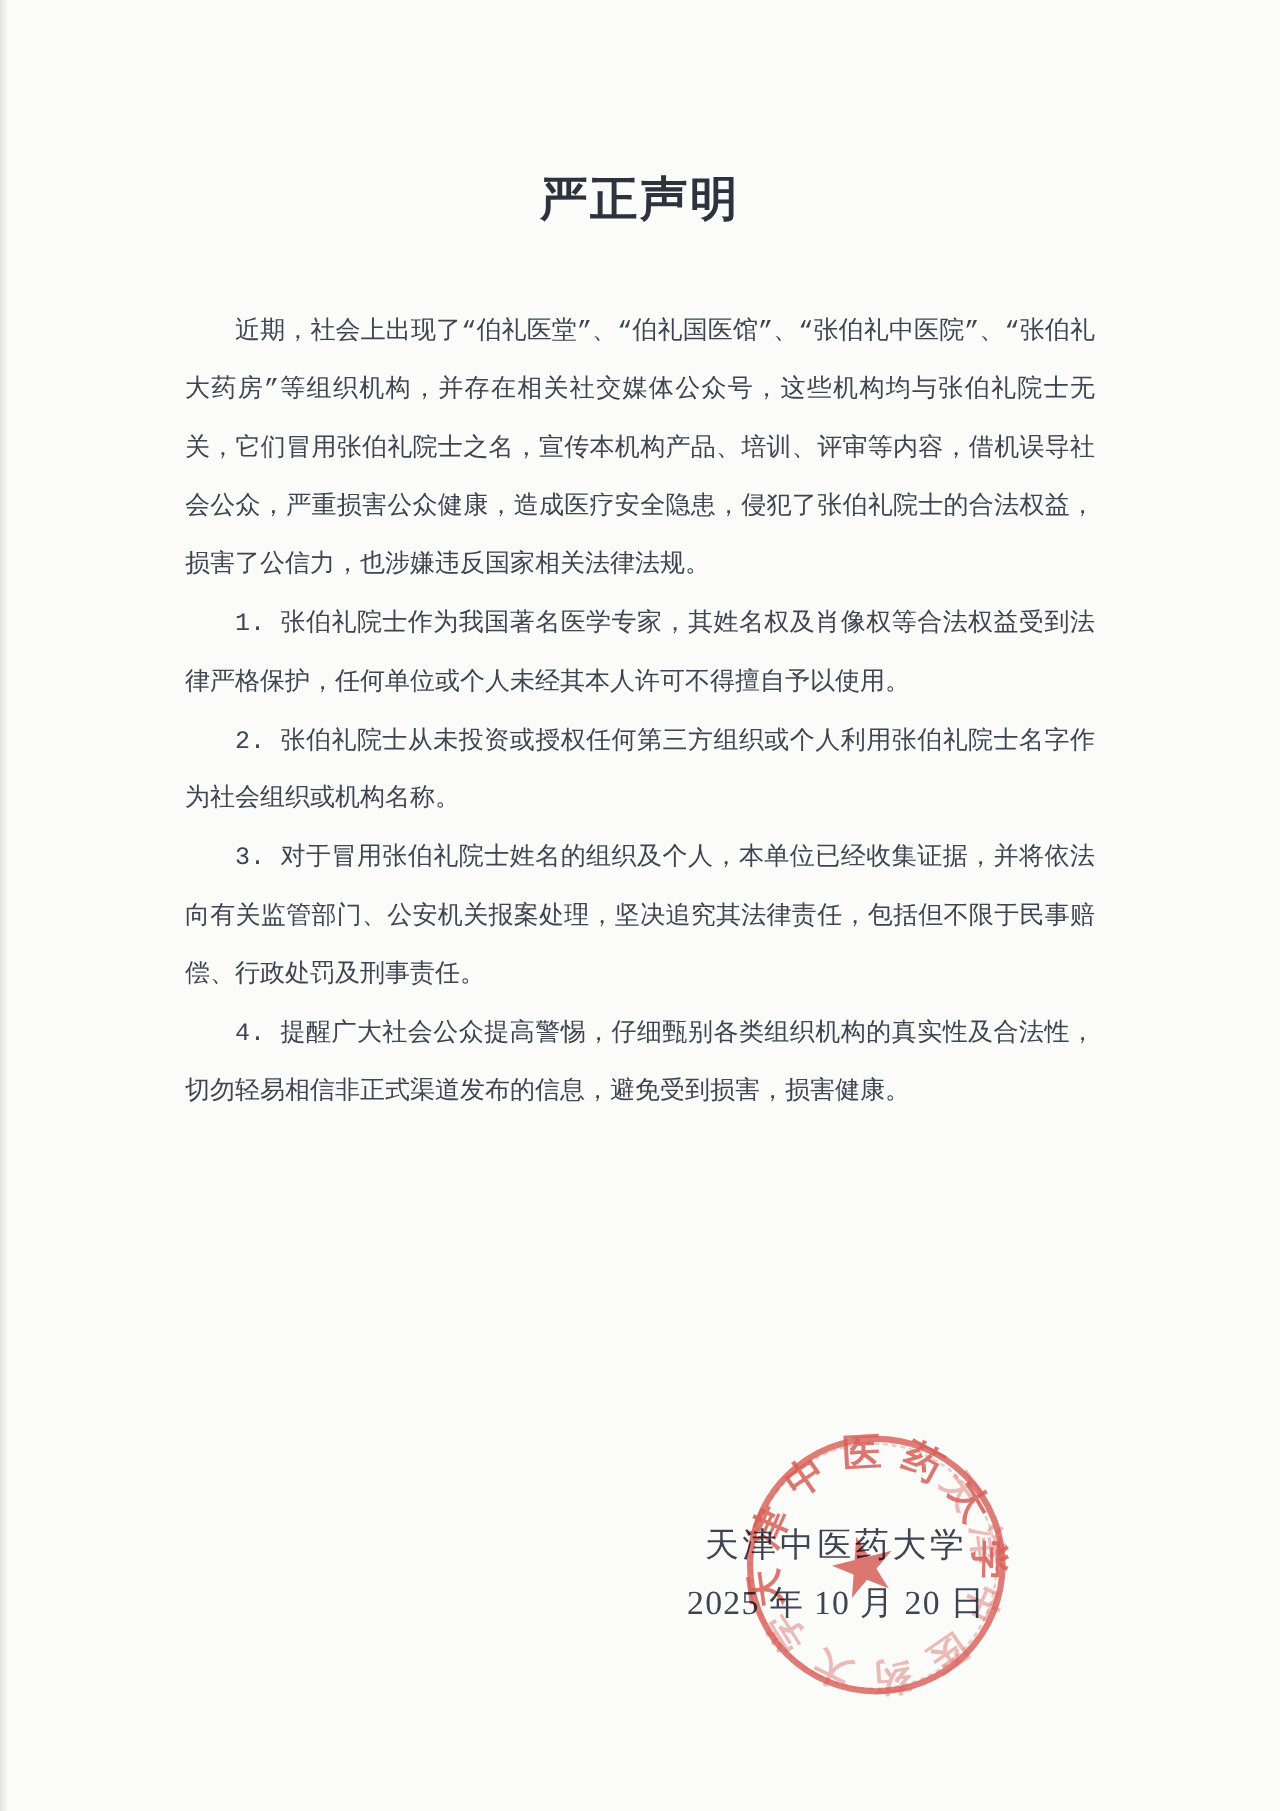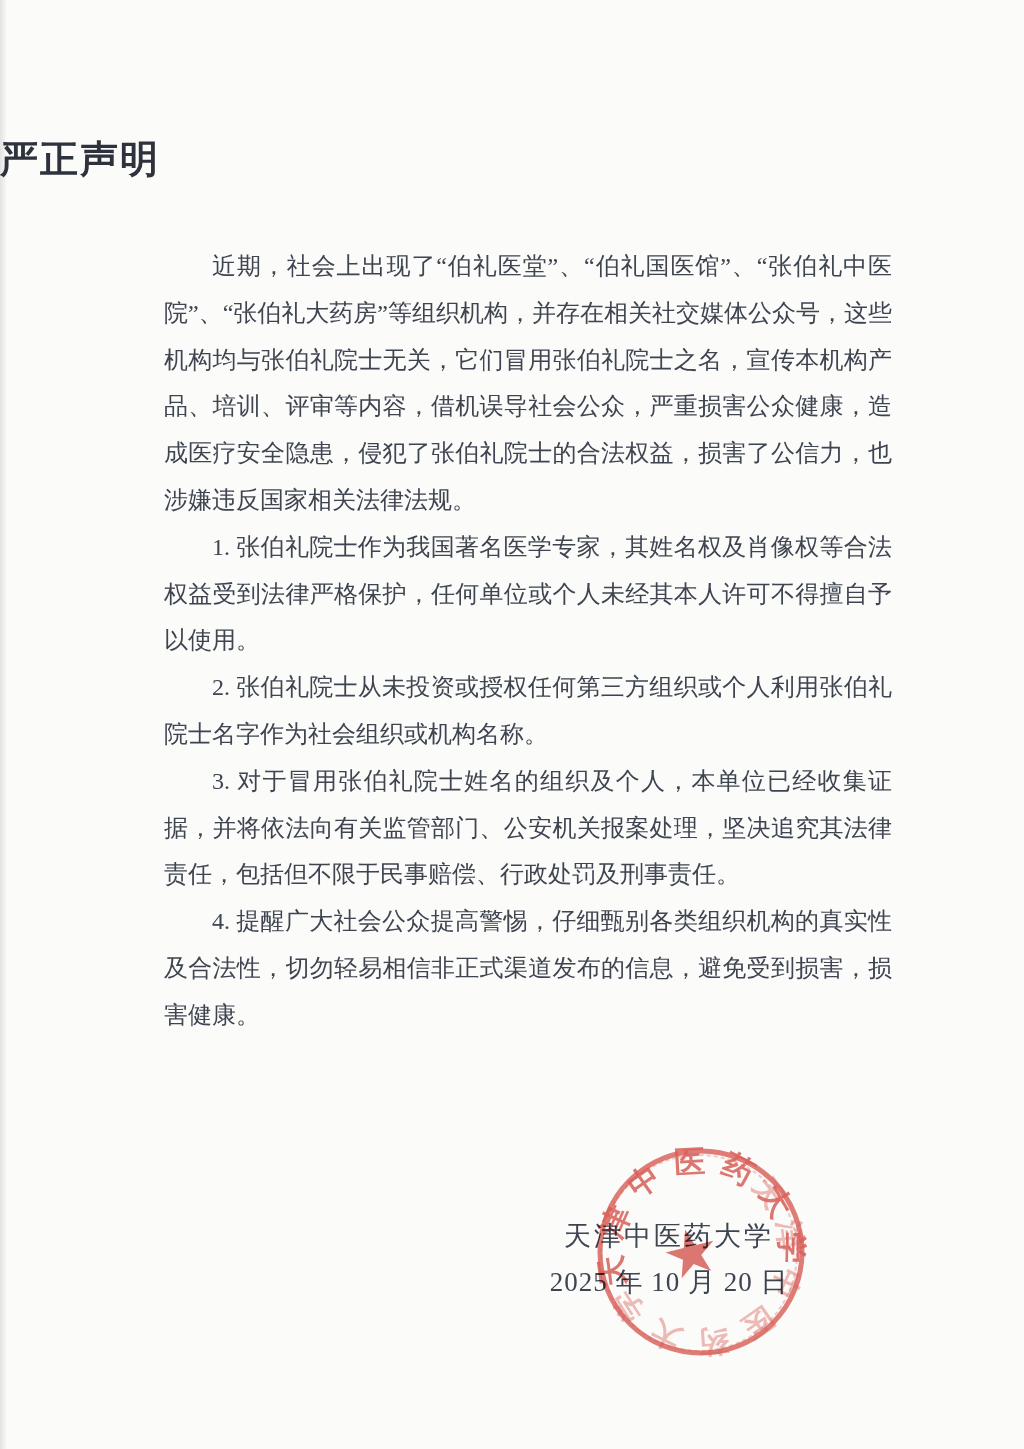--- a/index.html
+++ b/index.html
@@ -21,33 +21,35 @@
     width: 7px;
     background: linear-gradient(to right, #cfcfcd, rgba(251,251,250,0));
     opacity: .55;
   }
   .doc-title {
     position: absolute;
     top: 134px;
     left: 0;
     width: 100%;
     margin: 0;
+    text-align: center;
     font-size: 38px;
     font-weight: bold;
     letter-spacing: 2px;
     color: #2d323c;
   }
   .doc-body {
     position: absolute;
     top: 243px;
-    left: 164px;
+    left: 148px;
     width: 728px;
-    font-size: 24px;
+    font-size: 20px;
     line-height: 46.8px;
     text-align: justify;
+    font-family: Liberation Mono, monospace;
   }
   .doc-body p {
     margin: 0;
     text-indent: 2em;
   }
   .sig-block {
     position: absolute;
     top: 1213px;
     left: 429px;
     width: 480px;

